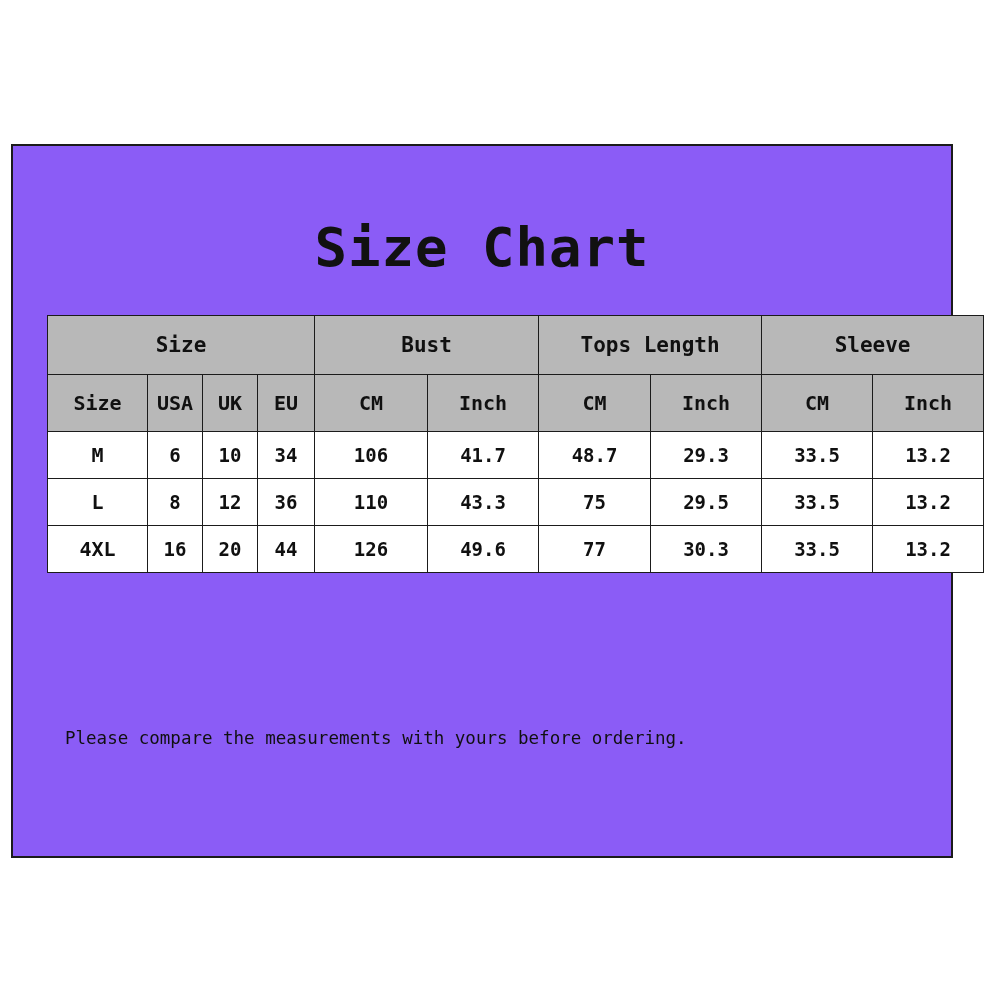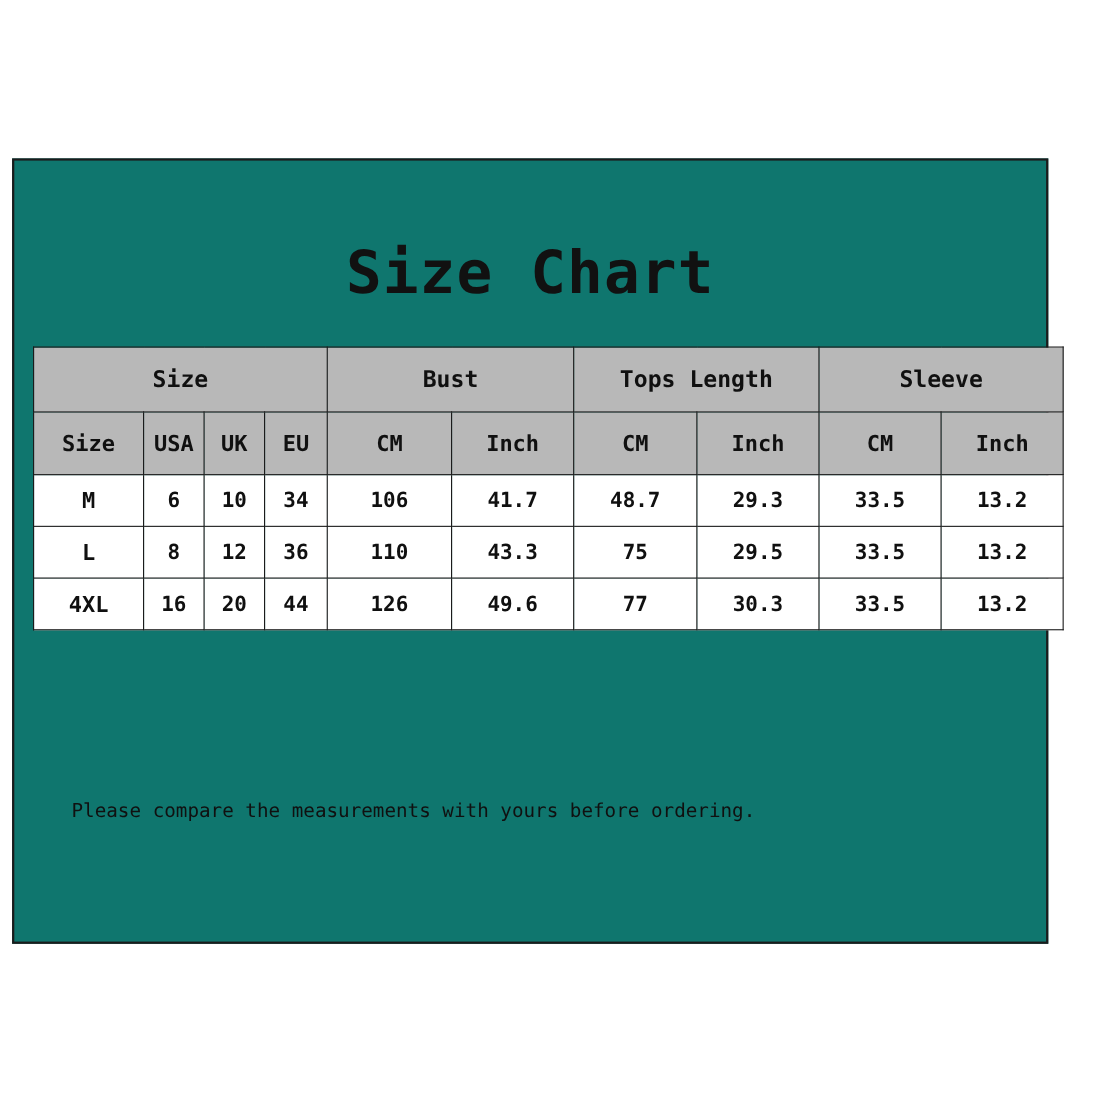--- a/index.html
+++ b/index.html
@@ -19,37 +19,37 @@
     height: 1001px;
     background: #ffffff;
   }
   .card {
     position: absolute;
     left: 11px;
     top: 144px;
     width: 942px;
     height: 714px;
     border: 2px solid #1b1b1b;
-    background: #0f766e;
+    background: #8b5cf6;
     box-sizing: border-box;
   }
   .title {
     text-align: center;
     font-family: "DejaVu Sans Mono", monospace;
     font-weight: bold;
     font-size: 54px;
     letter-spacing: 1px;
     color: #111111;
     margin-top: 72px;
     margin-bottom: 0;
     line-height: 1.1;
   }
   .table-wrap {
     position: absolute;
-    left: 4px;
+    left: 21px;
     top: 169px;
     width: 936px;
     padding-left: 13px;
   }
   table.size-table {
     border-collapse: collapse;
     width: 936px;
     table-layout: fixed;
   }
   table.size-table td,

